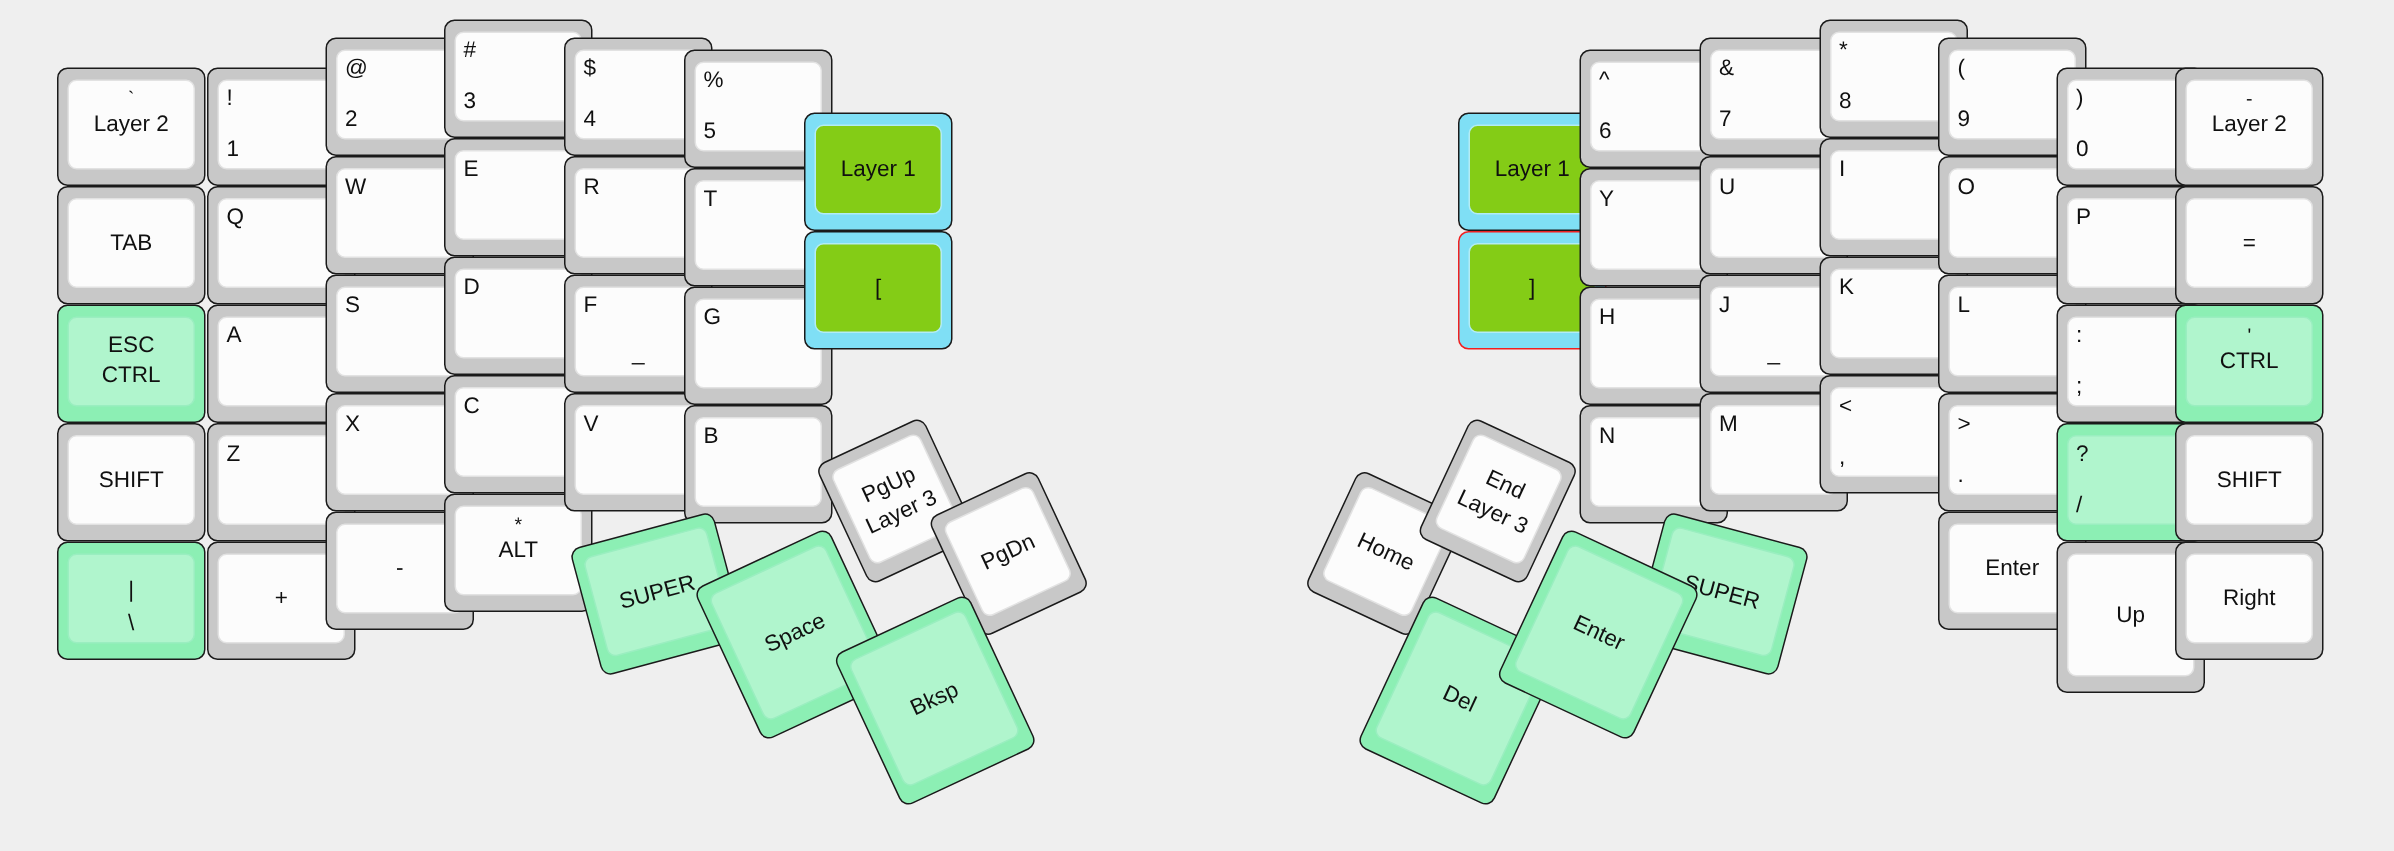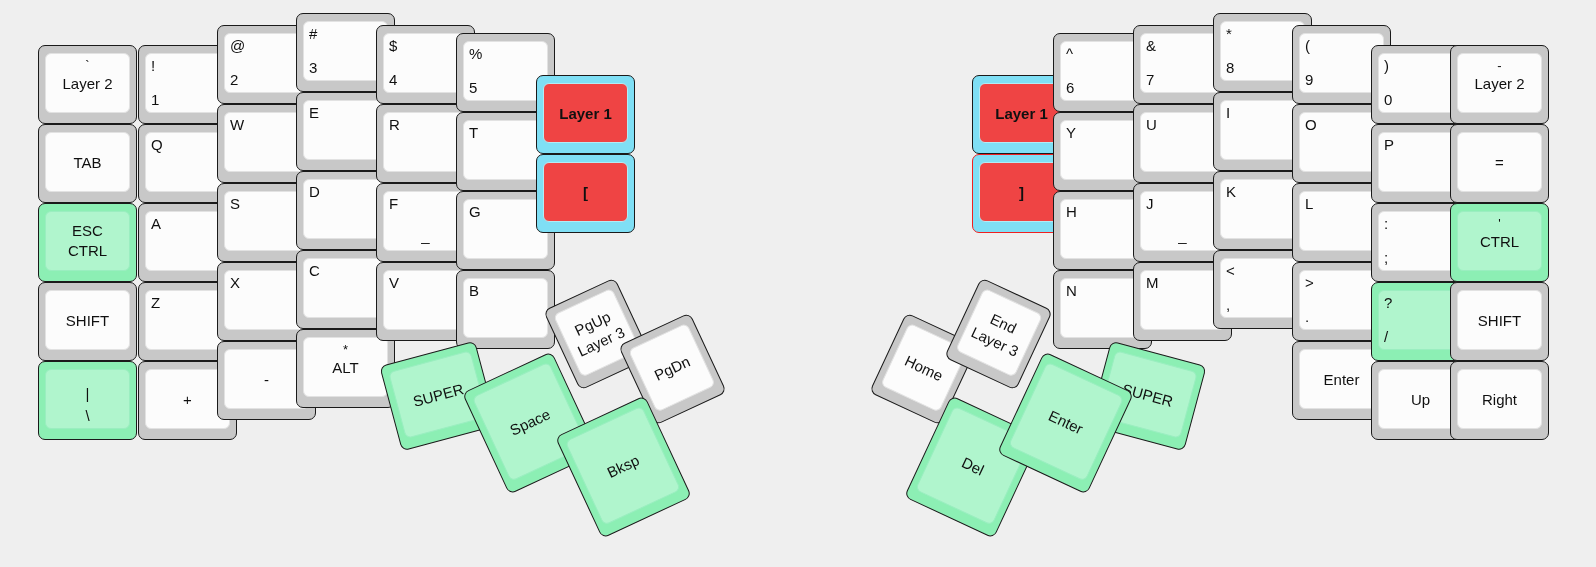--- a/index.html
+++ b/index.html
@@ -33,21 +33,21 @@
     display:flex;
     flex-direction:column;
     overflow:hidden;
   }
 
   
   .key.green{background:#8cefb4;}
   .key.green > .face{background:#b0f5cd;border-color:#9aeec0;}
   
   .key.cyan{background:#7fdff5;}
-  .key.cyan > .face{background:#ef4444;border-color:#b3ecf5;font-weight:bold;}
+  .key.cyan > .face{background:#84cc16;border-color:#b3ecf5;}
   
   .key.sel{border-color:#f02020;}
 
   
   .lg{
     position:absolute;
     font-size:15px;
     color:#101010;
     line-height:1;
     white-space:pre;
@@ -400,21 +400,21 @@
             <span class="lg tl">:</span>
             <span class="lg bl">;</span>
           </div>
         </div>
         <div class="key green" style="left: 1371px; top: 282px; width: 99px; height: 79px;">
           <div class="face">
             <span class="lg tl">?</span>
             <span class="lg bl">/</span>
           </div>
         </div>
-        <div class="key" style="left: 1371px; top: 361px; width: 99px; height: 79px;">
+        <div class="key" style="left: 1371px; top: 361px; width: 99px; height: 101px;">
           <div class="face">
             <span class="lg ct">Up</span>
           </div>
         </div>
       </div>
       <div style="position: absolute; left: 0px; top: 0px; width: 1596px; height: 567px;">
         <div class="key" style="left: 1450px; top: 45px; width: 99px; height: 79px;">
           <div class="face">
             <span class="lg sym">-</span>
             <span class="lg word">Layer 2</span>

